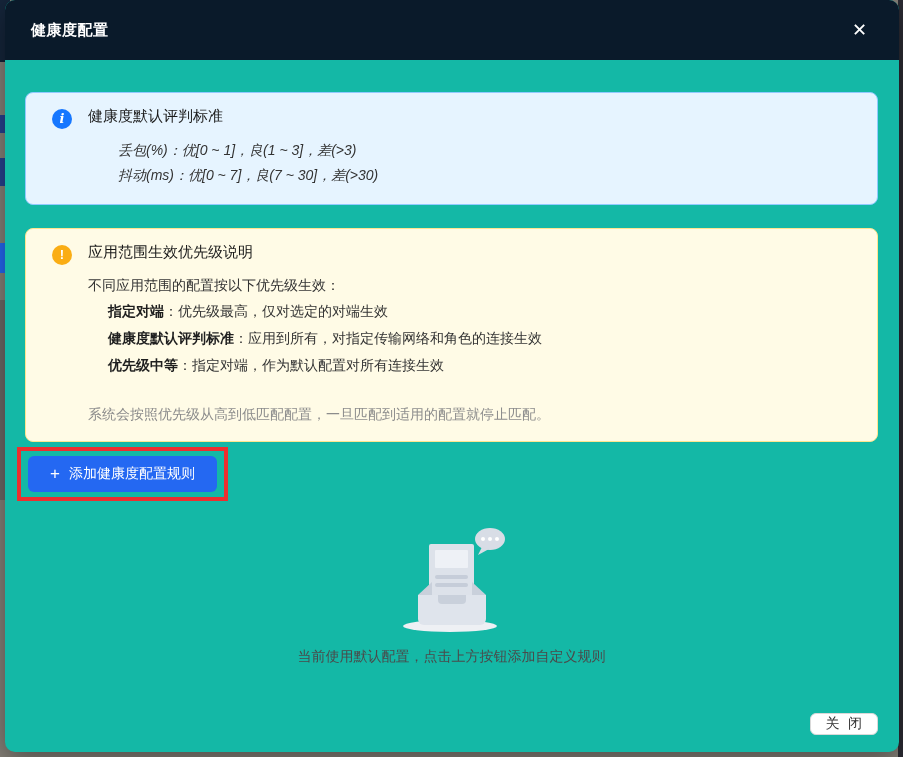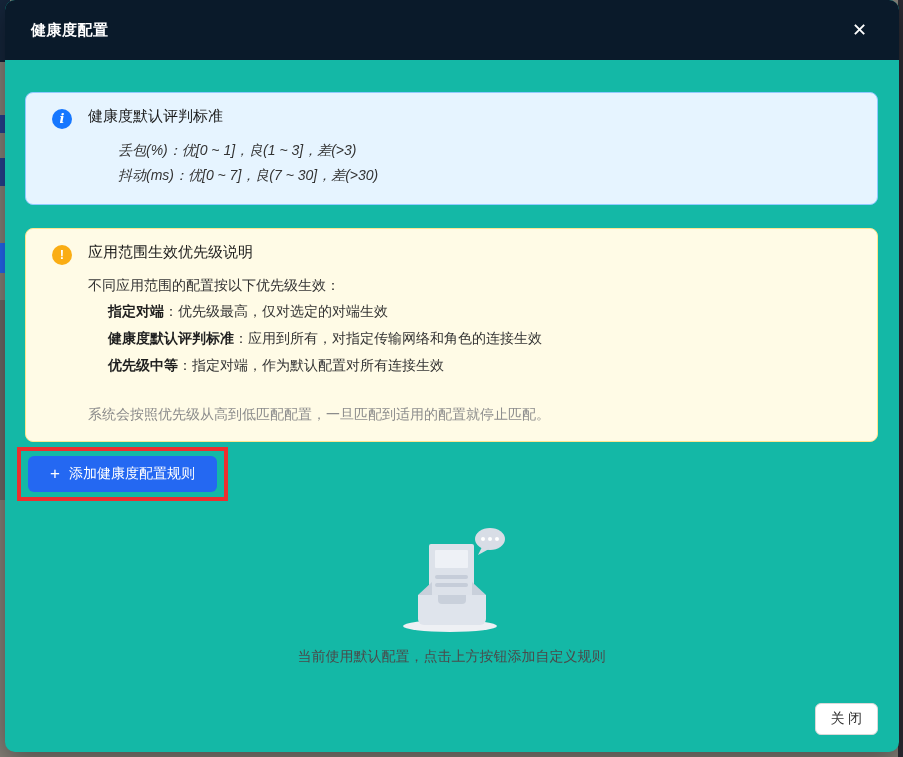--- a/index.html
+++ b/index.html
@@ -72,22 +72,22 @@
 
   
   .empty-state { margin-top:26px; text-align:center; }
   .empty-illustration { display:inline-block; }
   .empty-text { margin-top:10px; font-size:14px; color:#4a4a4a; }
 
   
   .modal-footer { position:absolute; right:21px; bottom:17px; }
   .close-footer-btn {
     background:#ffffff; border:1px solid #d9d9d9; border-radius:6px;
-    height:32px; padding:0 15px; font-size:14px; color:#333333; cursor:pointer;
-    font-family:Liberation Serif, serif;
+    height:22px; padding:0 15px; font-size:14px; color:#333333; cursor:pointer;
+    font-family:Liberation Mono, monospace;
   }
 </style>
 </head>
 <body>
 
 <div class="backdrop-right"></div>
 <div class="backdrop-top-left"></div>
 <div class="frag frag-a"></div>
 <div class="frag frag-b"></div>
 <div class="frag frag-c"></div>

